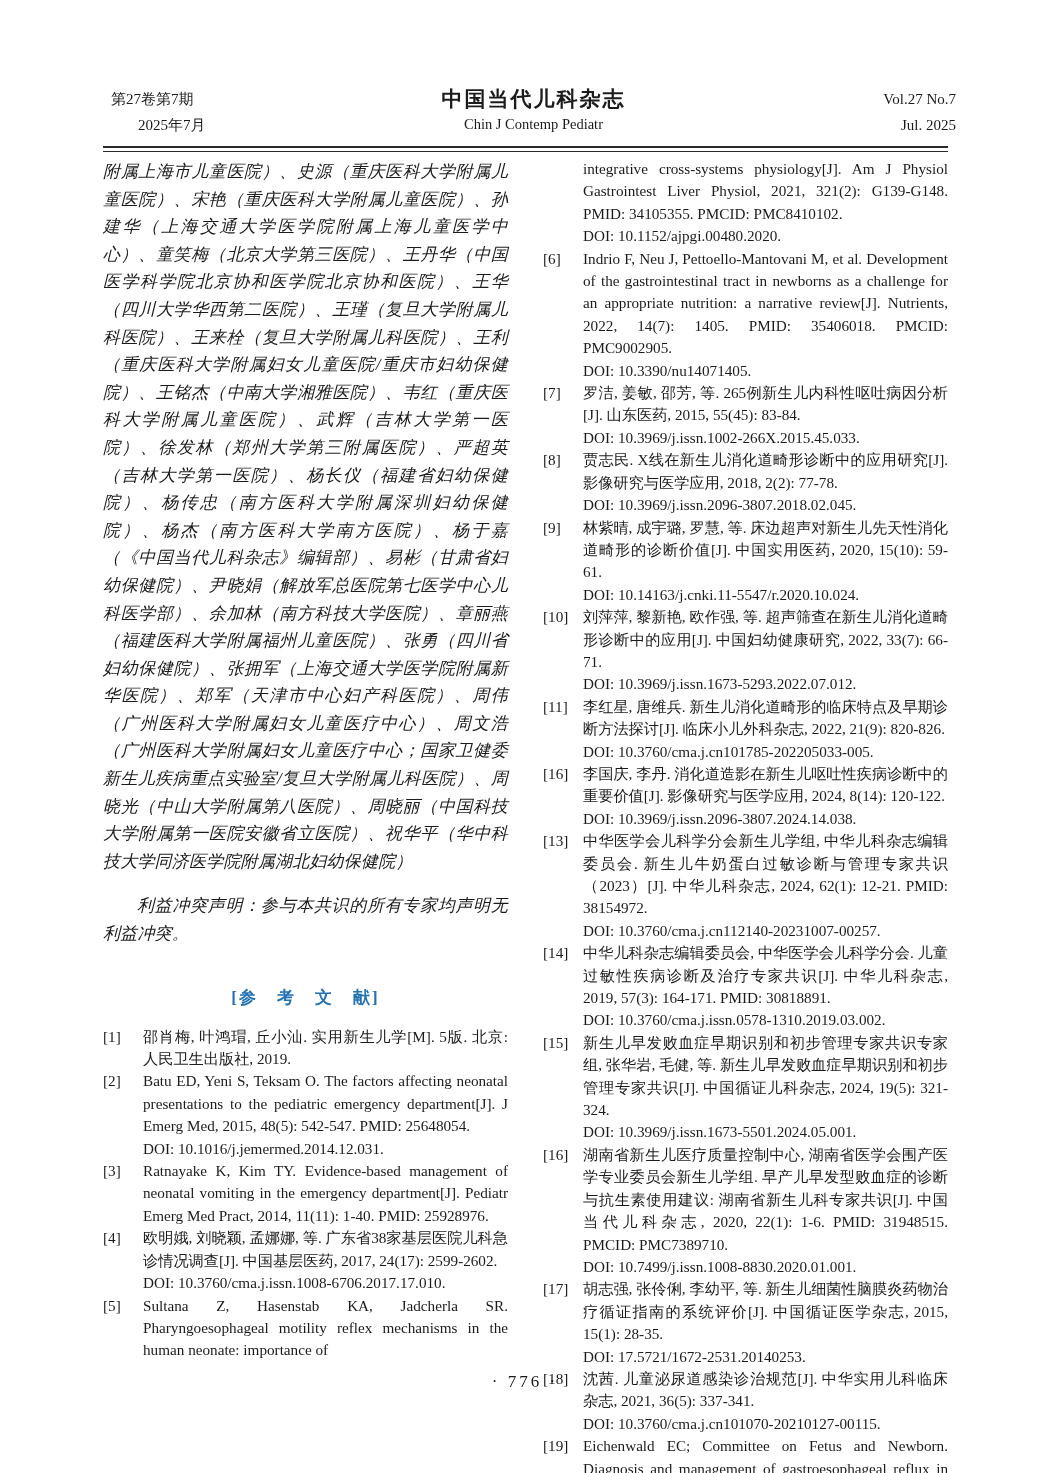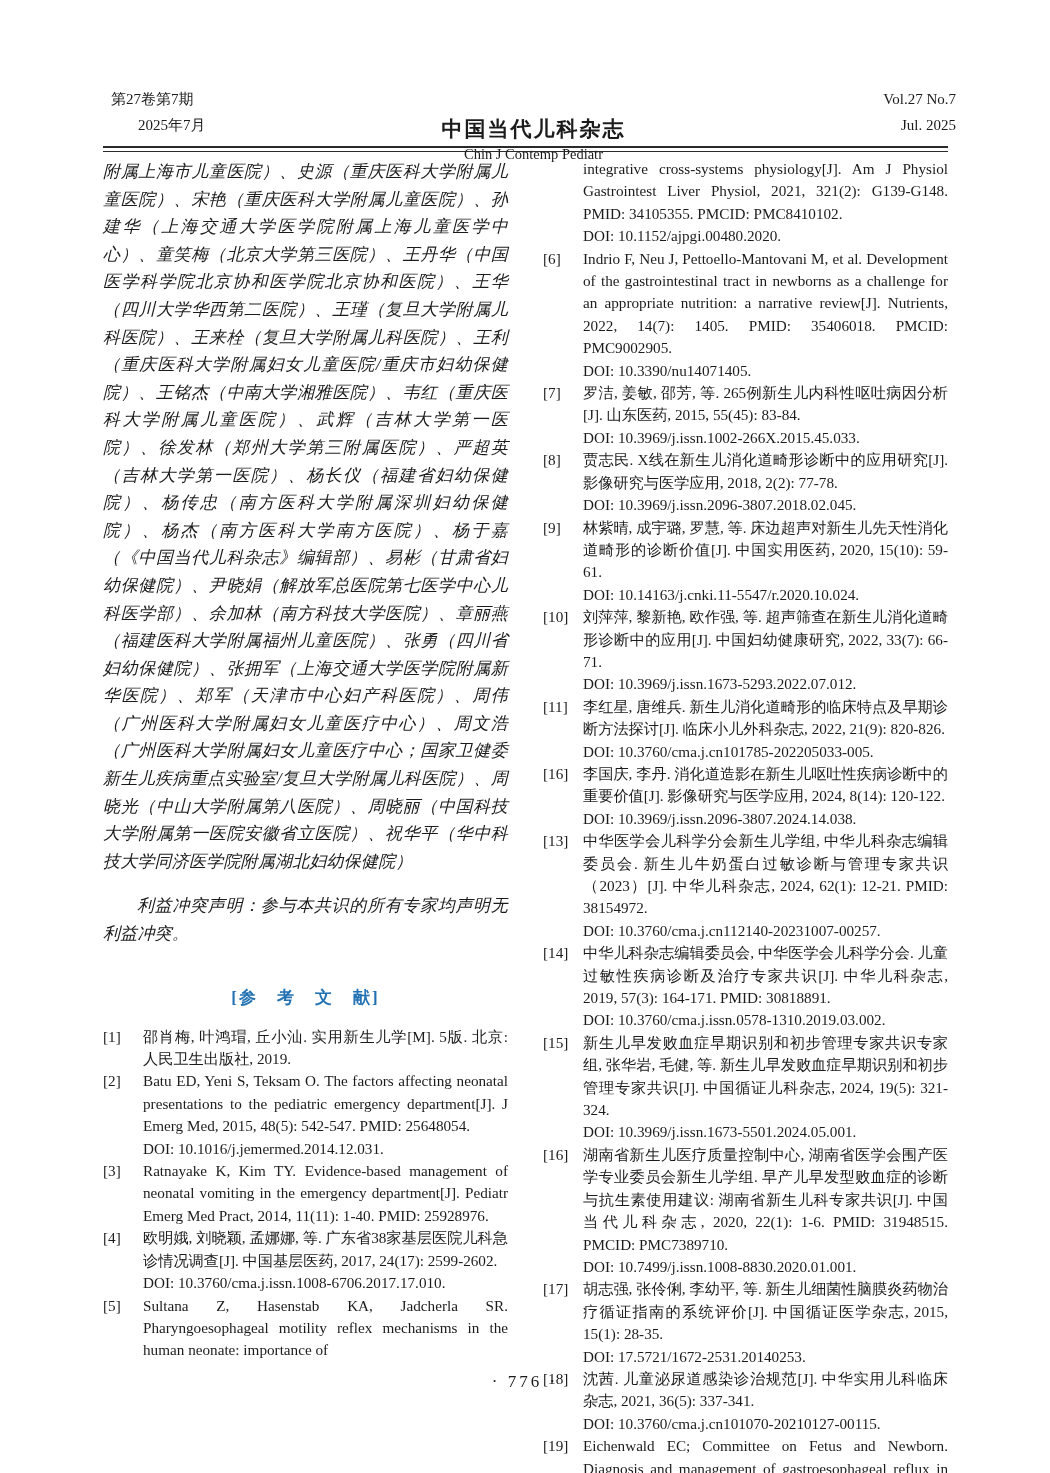--- a/index.html
+++ b/index.html
@@ -35,21 +35,20 @@
   .header-left, .header-right {
     font-size: 15px;
     line-height: 26px;
     width: 180px;
   }
   .header-left .l2 { padding-left: 8px; margin-left: 19px; }
   .header-right { text-align: right; }
   .header-center {
     text-align: center;
     flex: 1;
-    margin-top: 30px;
   }
   .journal-cn {
     font-size: 21px;
     font-weight: bold;
     letter-spacing: 2px;
     line-height: 26px;
   }
   .journal-en {
     font-size: 14.5px;
     line-height: 24px;

